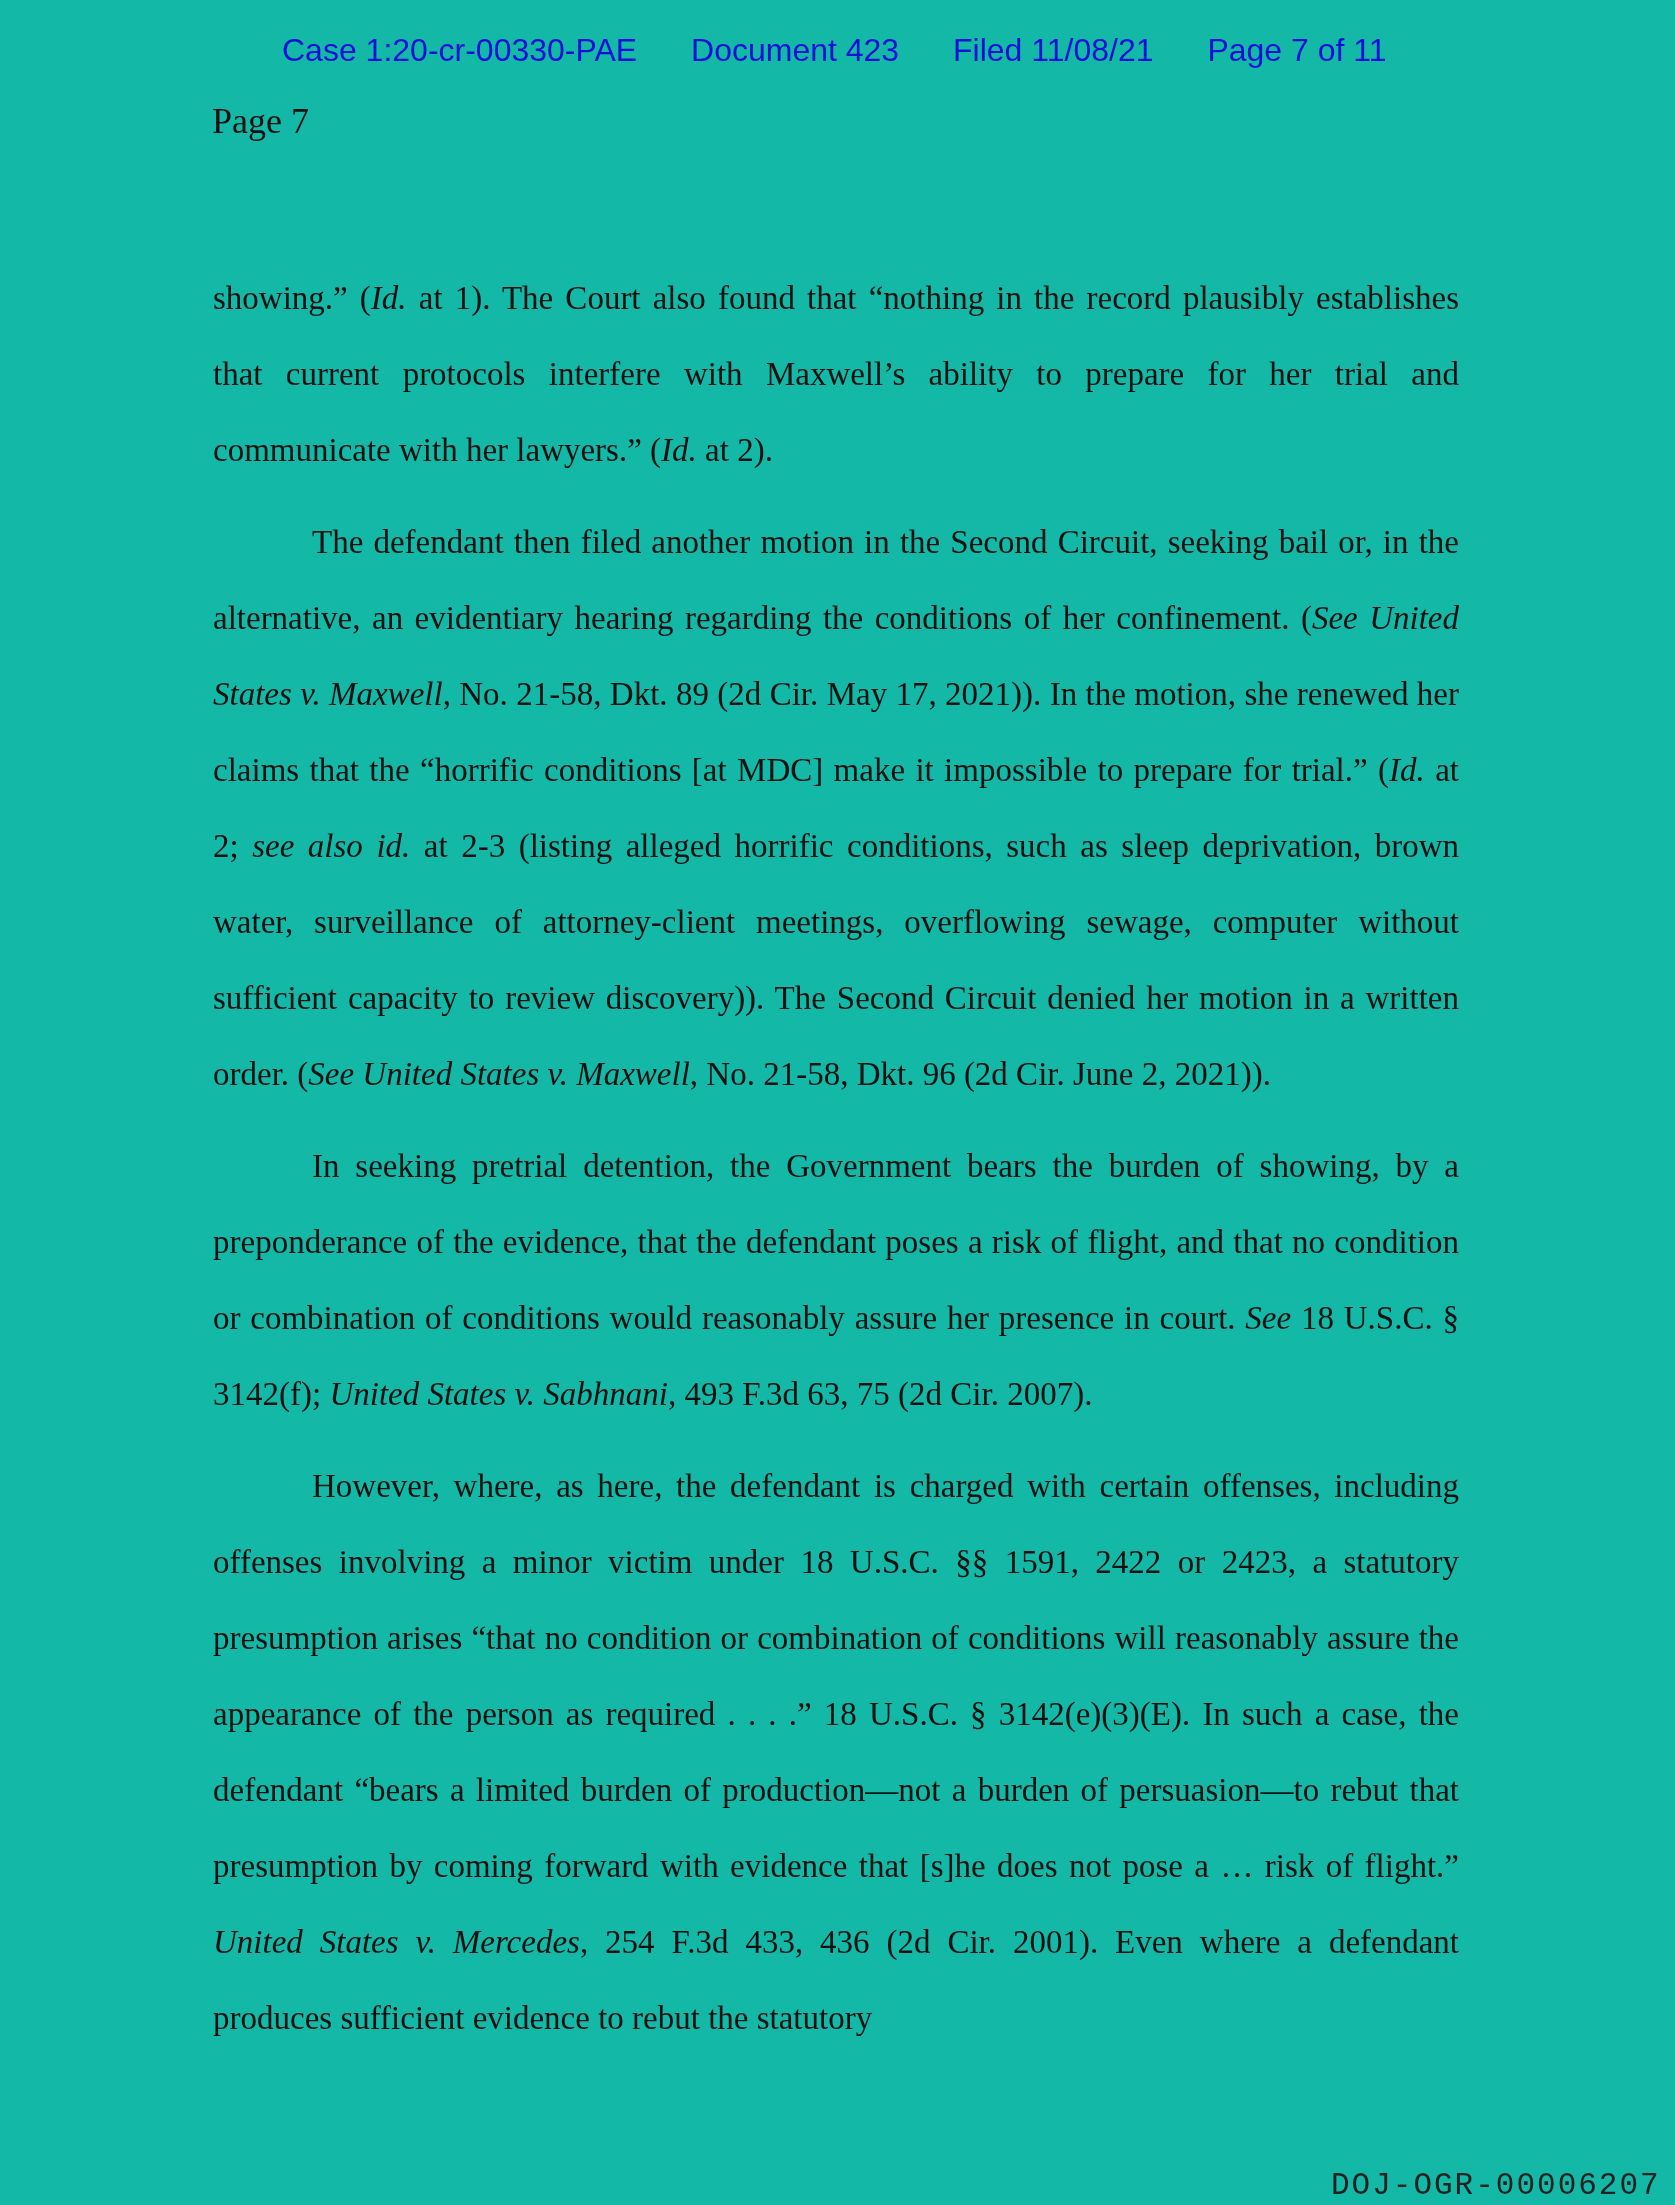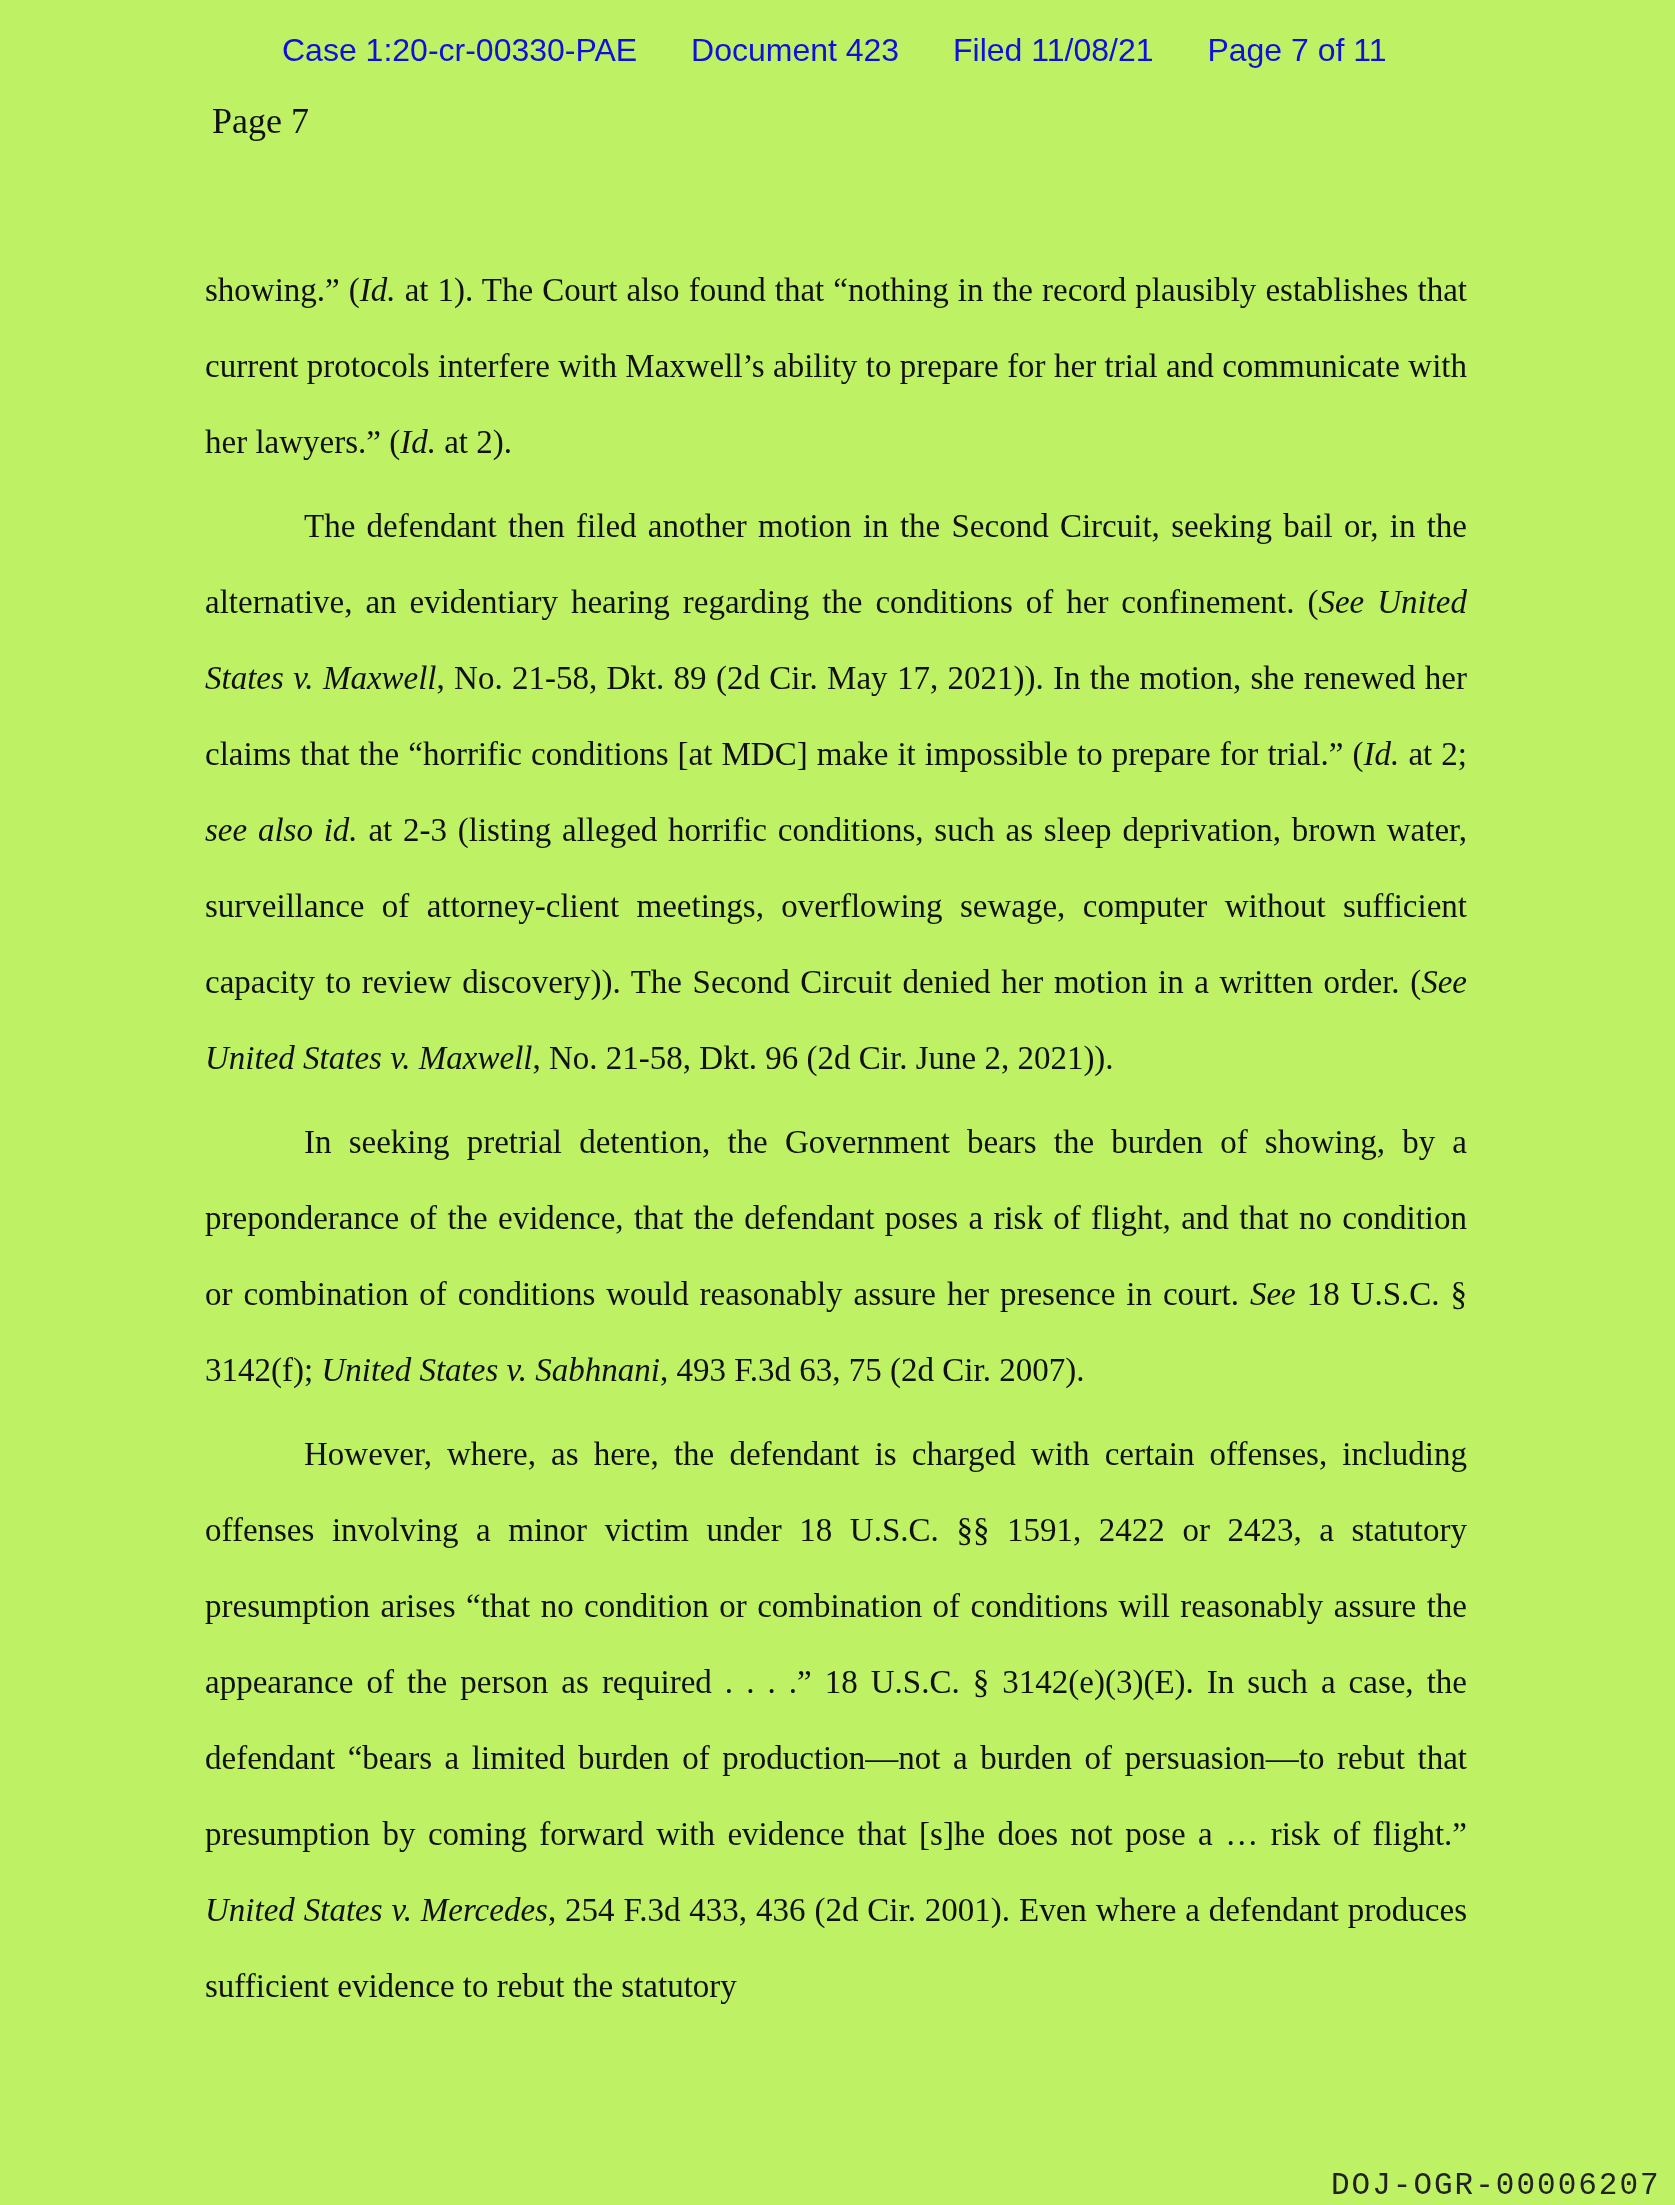--- a/index.html
+++ b/index.html
@@ -1,34 +1,34 @@
 <!DOCTYPE html>
 <html style="font-size:10.5px"><head>
 <meta charset="utf-8">
 <style>
   html, body { margin: 0; padding: 0; background: #ffffff; }
   body { width: 1675px; height: 2205px; position: relative; overflow: hidden; }
-  .page { position: absolute; left: 0; top: 0; width: 1675px; height: 2205px; background: #bef264; }
+  .page { position: absolute; left: 0; top: 0; width: 1675px; height: 2205px; background: #14b8a6; }
   .ecf-header {
     position: absolute; left: 282px; top: 32px;
     font-family: "Liberation Sans", sans-serif; font-size: 32px; color: #1010d8;
     white-space: nowrap; letter-spacing: 0px;
   }
   .ecf-header span { margin-right: 45px; }
   .ecf-header span:last-child { margin-right: 0; }
   .running-head {
     position: absolute; left: 212px; top: 100px;
     font-family: "Liberation Serif", serif; font-size: 36px; color: #111;
   }
   .body-text {
     position: absolute; left: 197px; top: 244px; width: 1278px;
     font-family: "Liberation Serif", serif; font-size: 33px; line-height: 76px;
     color: #111; text-align: justify;
   }
-  .body-text p { margin: 8px; text-indent: 99px; }
+  .body-text p { margin: 16px; text-indent: 99px; }
   .body-text p.cont { text-indent: 0; }
   .body-text p.heading { font-weight: bold; text-indent: 99px; }
   .body-text em { font-style: italic; }
   .bates {
     position: absolute; left: 1311px; top: 2168px;
     font-family: "Liberation Mono", monospace; font-size: 31px; color: #222; letter-spacing: 2px; margin-left: 20px;
   }
 </style>
 </head>
 <body>

